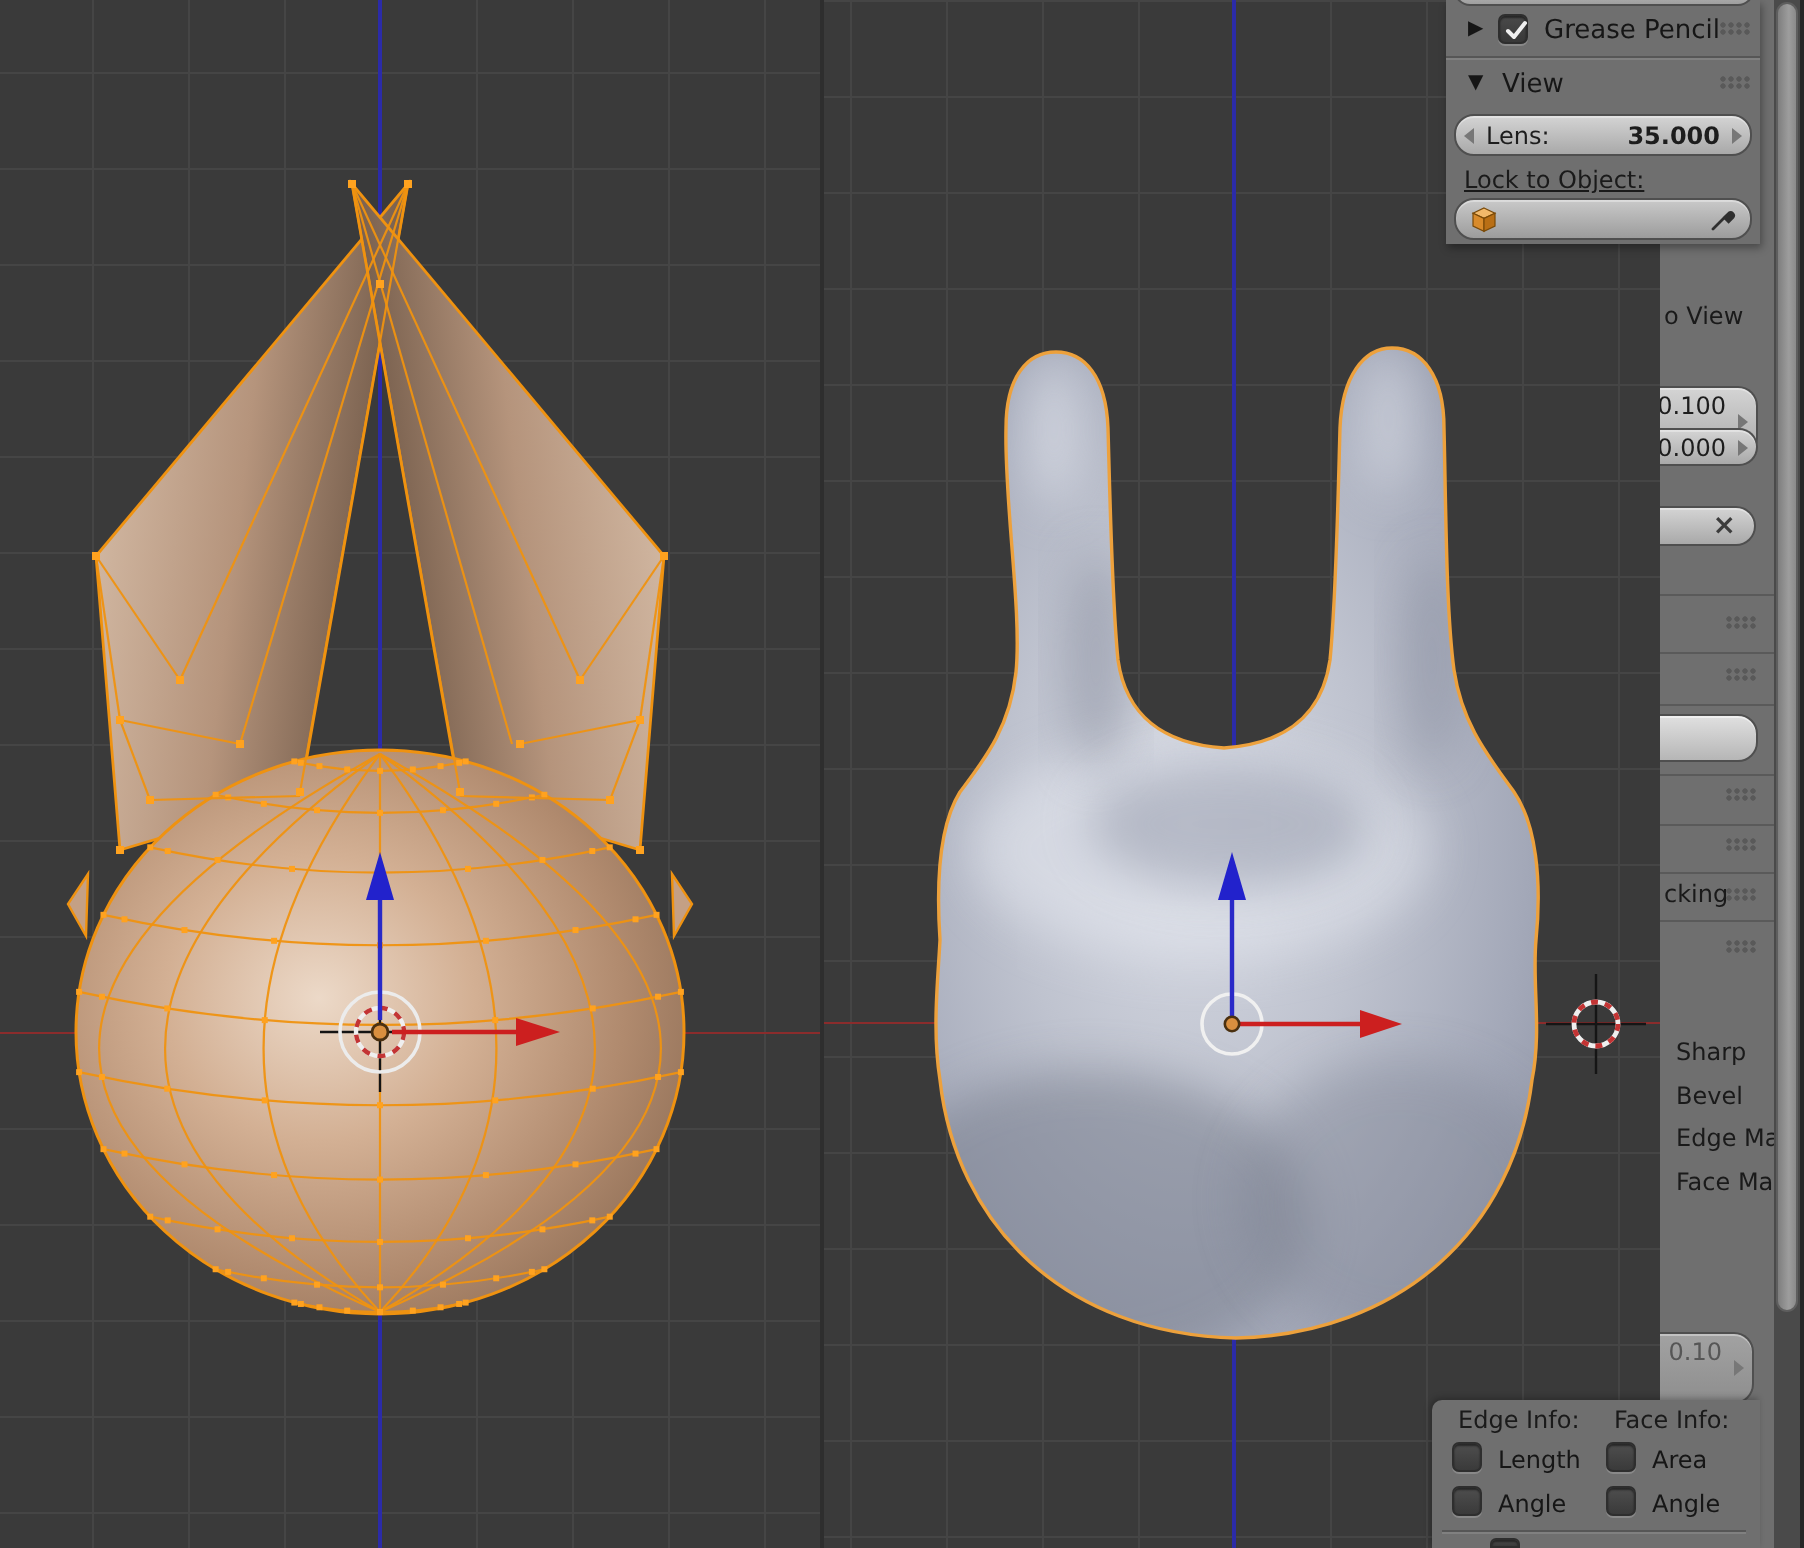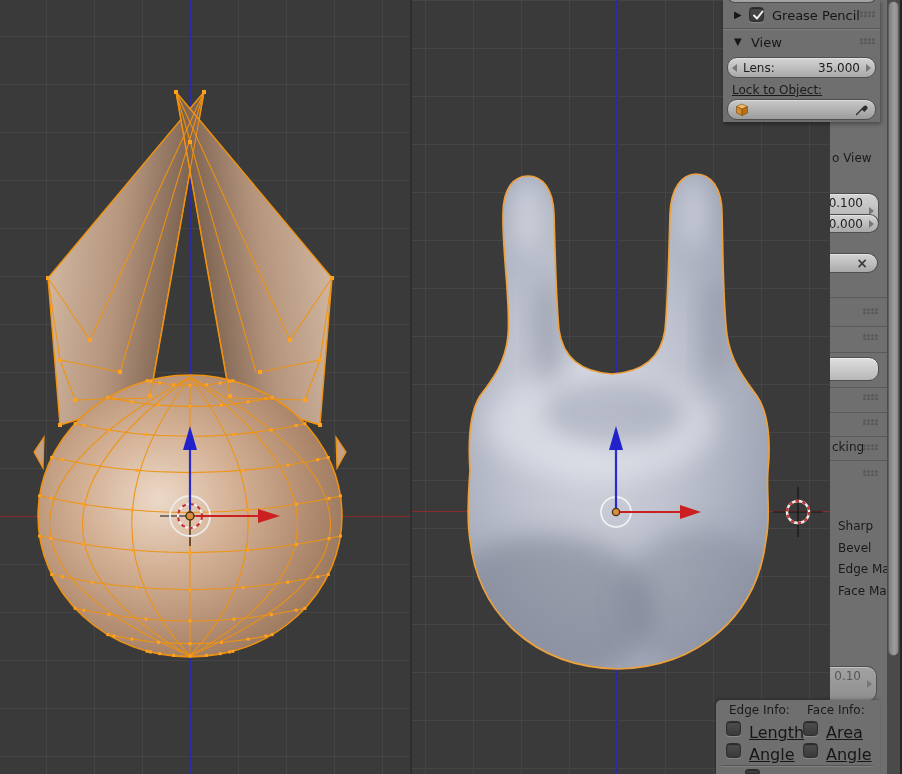--- a/index.html
+++ b/index.html
@@ -57,21 +57,21 @@
   .panel-bottom{left:716px;top:700px;width:164px;height:74px;border-radius:5px 0 0 0;box-shadow:-1px -1px 3px rgba(0,0,0,.25);overflow:hidden;}
   .cutline{position:absolute;left:4px;top:-6px;width:150px;height:9px;border-radius:0 0 8px 8px;
     background:linear-gradient(#bdbdbd,#9f9f9f);border:1px solid #4f4f4f;border-top:none;}
   .hdr-row{position:absolute;left:0;width:100%;height:22px;}
   .tri{position:absolute;left:11px;top:4px;font-size:10px;color:#161616;}
   .hdr-label{position:absolute;left:49px;top:3px;font-size:13px;color:#161616;white-space:nowrap;}
   .hdr-label.shift{left:28px;}
   .hsep{position:absolute;left:0;width:100%;height:1px;background:#565656;box-shadow:0 1px 0 rgba(255,255,255,.12);}
   .checkbox{position:absolute;width:15px;height:15px;border-radius:3.5px;border:1px solid #2e2e2e;
     background:linear-gradient(#4e4e4e,#3a3a3a);box-shadow:inset 0 1px 1px rgba(0,0,0,.5),0 1px 0 rgba(255,255,255,.18);}
-  .cb-label{position:absolute;font-size:16px;color:#161616;white-space:nowrap;text-decoration:underline;}
+  .cb-label{position:absolute;font-size:12px;color:#161616;white-space:nowrap;}
   .check-svg{position:absolute;left:1px;top:0;}
   
   .scroll-track{position:absolute;left:887px;top:0;width:13px;height:774px;background:#4a4a4a;z-index:7;}
   .scroll-thumb{position:absolute;left:1px;top:1px;width:11px;height:655px;border-radius:6px;
     border:1px solid #5e5e5e;background:linear-gradient(90deg,#7e7e7e,#9d9d9d 60%,#8a8a8a);}
   .win-edge{position:absolute;left:900px;top:0;width:2px;height:774px;background:#262626;z-index:8;}
 </style>
 </head>
 <body>
 
@@ -387,21 +387,21 @@
 
     <div class="hdr-row" style="top:32px;">
       <span class="tri">▼</span>
       <span class="hdr-label shift">View</span>
       <span class="grip" style="position:absolute;right:5px;top:6px;"></span>
     </div>
 
     <div class="pill" style="left:4px;top:57px;width:149px;height:21px;">
       <span class="arr arr-l"></span>
       <span class="lbl" style="top:3px;">Lens:</span>
-      <span class="val" style="top:3px;">35.000</span>
+      <span class="val" style="top:3px;font-weight:bold;">35.000</span>
       <span class="arr arr-r"></span>
     </div>
 
     <div class="ptext" style="left:9px;top:83px;text-decoration:underline;">Lock to Object:</div>
 
     <div class="pill" style="left:4px;top:99px;width:149px;height:21px;background:linear-gradient(#c9c9c9,#9c9c9c);">
       <svg style="position:absolute;left:7px;top:3px;" width="14" height="14">
         <polygon points="7,1 12.5,3.6 7,6.2 1.5,3.6" fill="#f2b96a" stroke="#7a4a08" stroke-width=".6"></polygon>
         <polygon points="1.5,3.6 7,6.2 7,12.6 1.5,10" fill="#d98b2b" stroke="#7a4a08" stroke-width=".6"></polygon>
         <polygon points="12.5,3.6 7,6.2 7,12.6 12.5,10" fill="#b96f15" stroke="#7a4a08" stroke-width=".6"></polygon>

